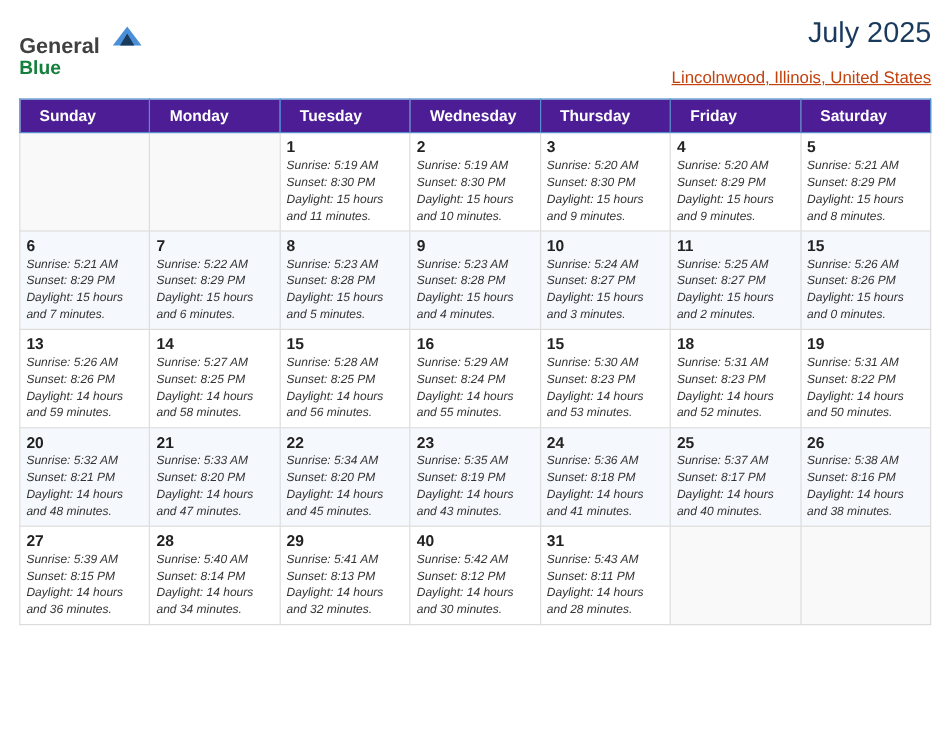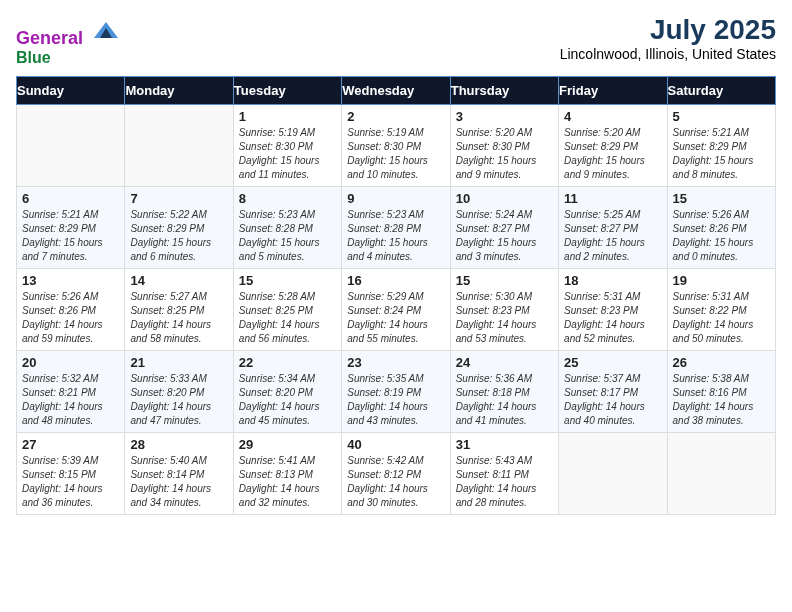--- a/index.html
+++ b/index.html
@@ -20,53 +20,54 @@
       display: flex;
       align-items: center;
     }
     .logo-text {
       font-size: 18px;
       font-weight: bold;
       color: #1a3a5c;
       line-height: 1.1;
     }
     .logo-text span {
-      color: #a21caf;
+      color: #404040;
       margin-top: 16px;
     }
     .logo-icon {
       width: 28px;
       height: 28px;
       margin-left: 4px;
     }
     .title-block {
       text-align: right;
     }
     .month-year {
-      font-size: 28px;
-      font-weight: bold;
+      font-size: 24px;
+      font-weight: normal;
       color: #1a3a5c;
       line-height: 1;
     }
     .location {
       font-size: 14px;
-      color: #000000;
-      margin-top: 2px;
+      color: #c2410c;
+      margin-top: 16px;
+      text-decoration: underline;
     }
     .calendar {
       width: 100%;
       border-collapse: collapse;
       border: 1px solid #ccc;
     }
     .calendar th {
-      background: #0f172a;
+      background: #4c1d95;
       color: #fff;
       font-size: 13px;
       font-weight: bold;
-      padding: 6px 0;
+      padding: 6px 16px;
       text-align: left;
       border: 1px solid #5590cc;
     }
     .calendar td {
       vertical-align: top;
       padding: 4px 5px;
       border: 1px solid #ddd;
       font-size: 10.5px;
       color: #333;
       width: 108px;

